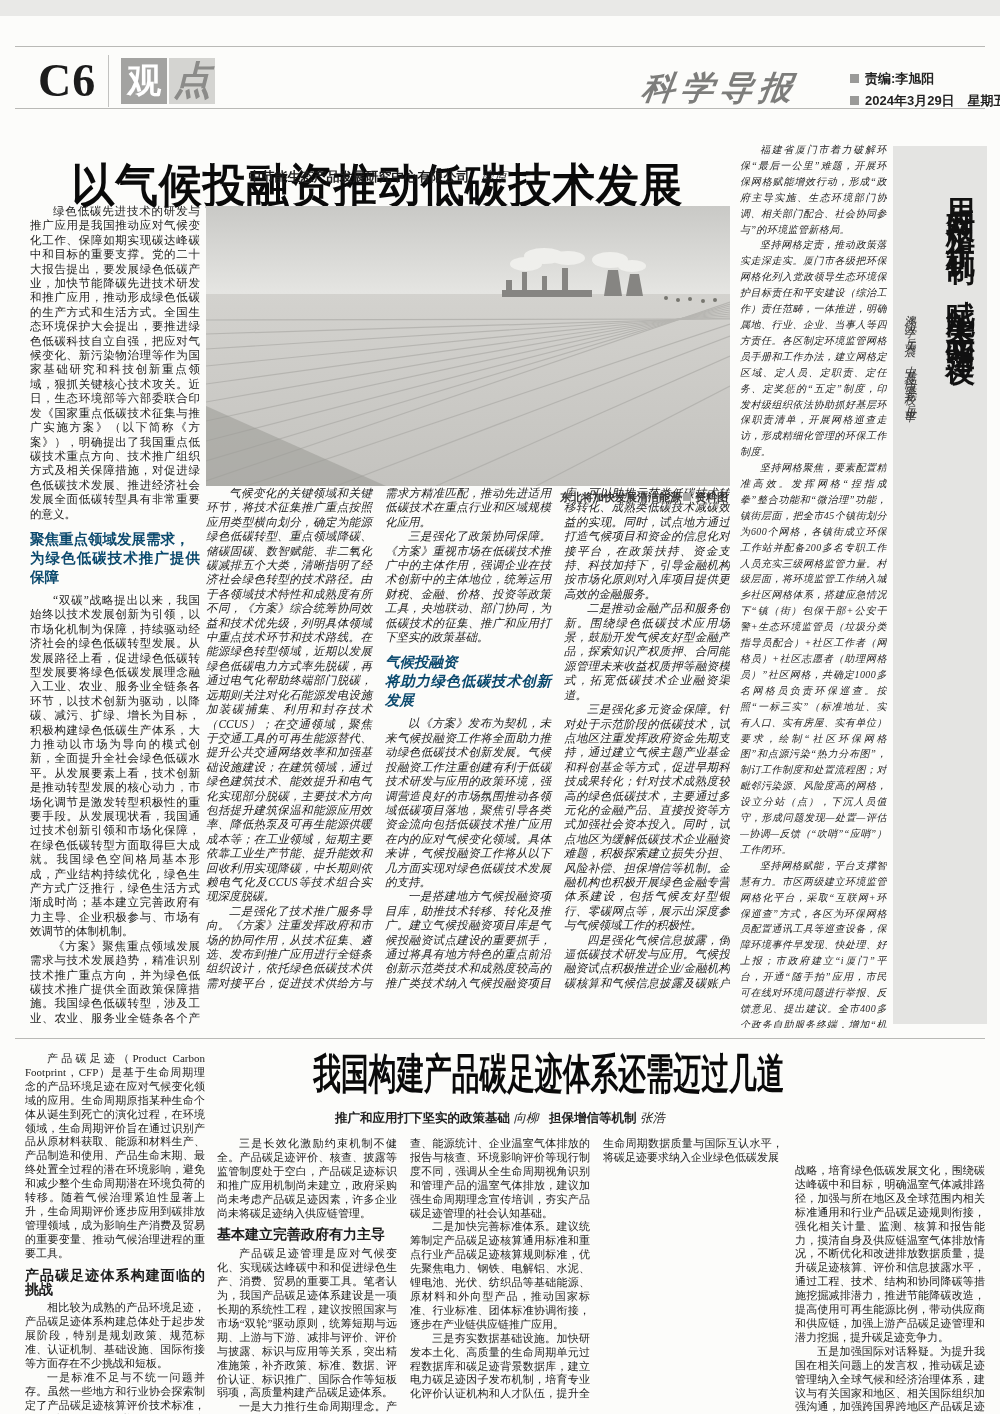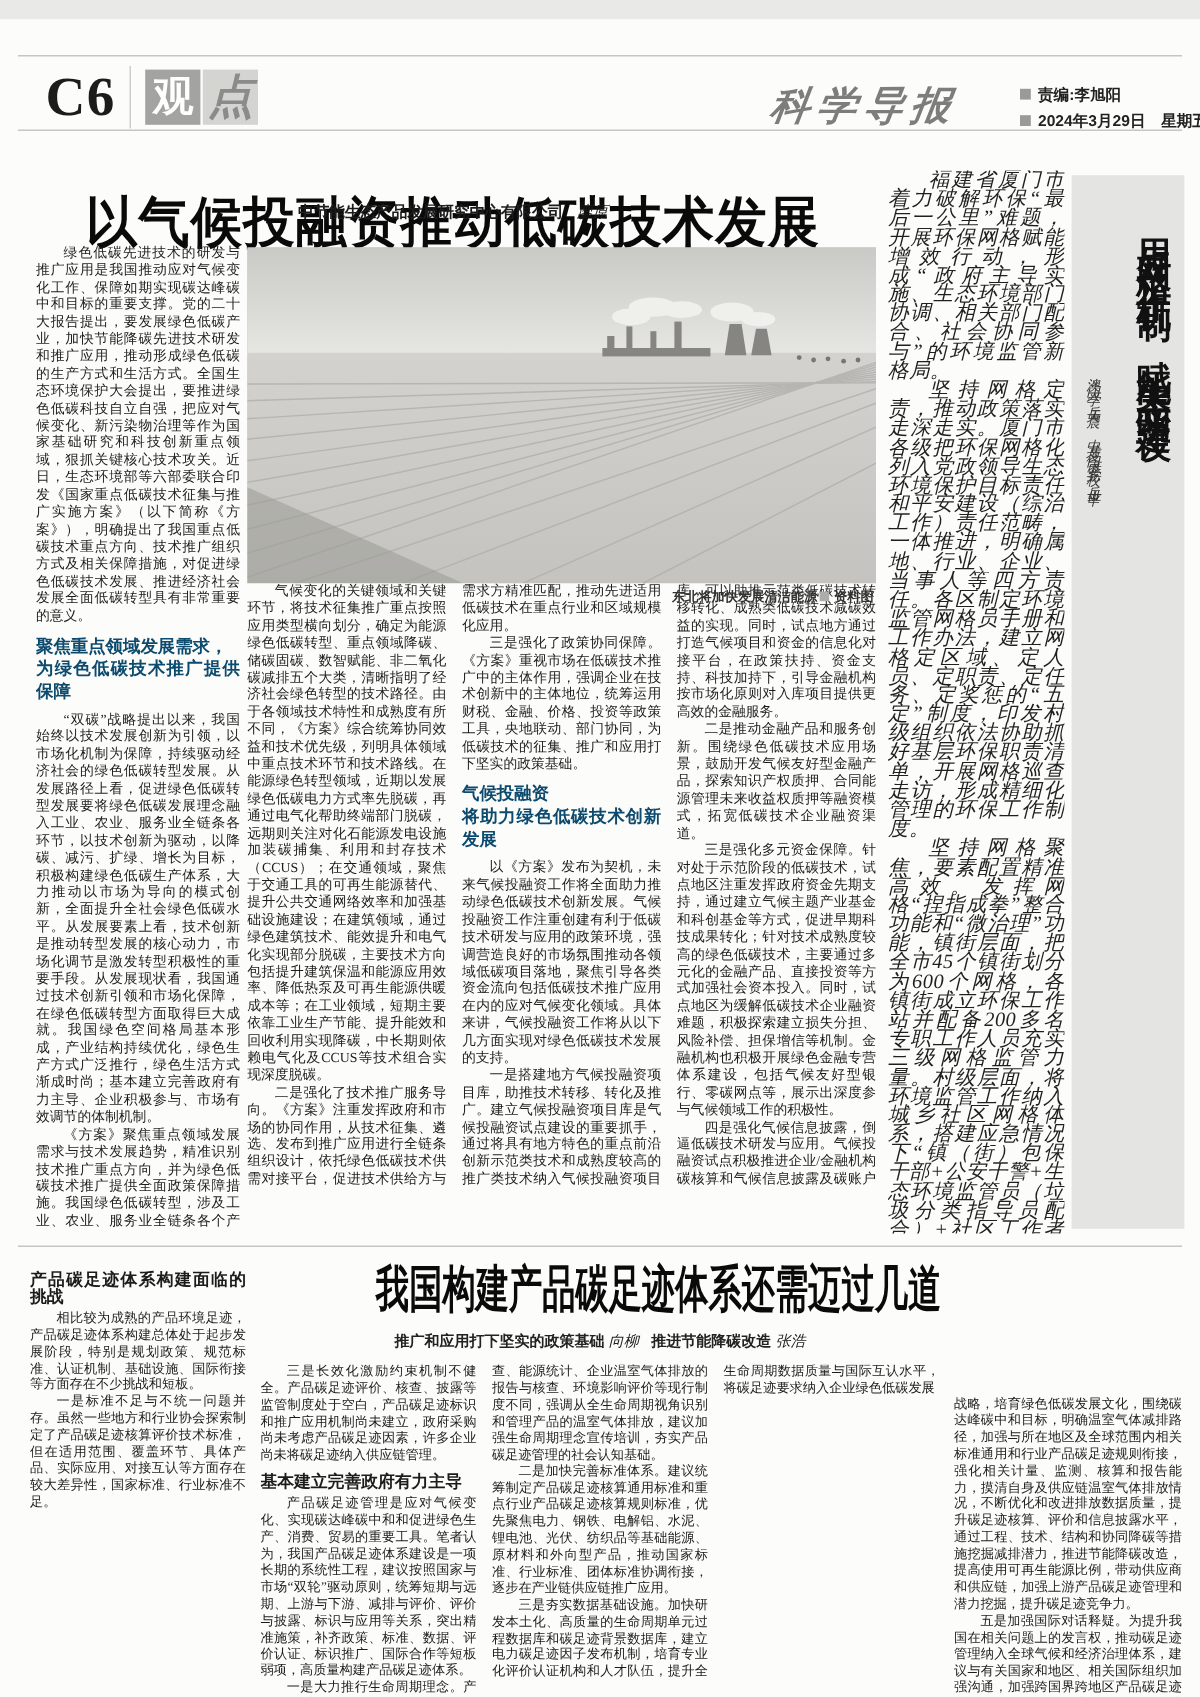--- a/index.html
+++ b/index.html
@@ -30,27 +30,27 @@
   .m-byline .auth{font-style:italic;margin-left:8px;}
   .body-txt{font-size:11.5px;line-height:14.4px;text-align:justify;}
   .body-txt p{margin:0;text-indent:2em;}
   .col1{position:absolute;top:188px;left:30px;width:170px;height:820px;overflow:hidden;}
   .main-right{position:absolute;top:190px;left:206px;width:524px;height:818px;overflow:hidden;}
   .photo{position:relative;width:524px;height:280px;background:#c4b5fd;}
   .photo svg{display:block;}
   .caption{margin:4px 2px 8px 0;text-align:right;font-family:"Liberation Sans",sans-serif;
      font-size:11px;font-weight:700;color:#333;}
   .cap-sq{display:inline-block;width:8px;height:8px;background:#adadab;margin:0 4px 0 2px;}
-  .flow3{height:508px;overflow:hidden;column-count:3;column-gap:13px;column-fill:auto;}
+  .flow3{height:508px;overflow:hidden;column-count:3;column-gap:13px;column-fill:auto;font-style:italic;}
   .subhead{font-family:"Liberation Sans",sans-serif;font-weight:700;font-size:14.5px;
      line-height:19px;margin:9px 0 6px;text-indent:0;color:#0c4a6e;}
   .subhead span{display:block;}
   
   .sb-text{position:absolute;top:126px;left:740px;width:147px;height:886px;overflow:hidden;
-     font-style:italic;font-size:17px;line-height:15.9px;text-align:justify;color:#1f1f1f;letter-spacing:.4px;}
+     font-style:italic;font-size:10px;line-height:15.9px;text-align:justify;color:#1f1f1f;letter-spacing:.4px;}
   .sb-text p{margin:0;text-indent:2em;}
   .sb-box{position:absolute;top:130px;left:893px;width:94px;height:878px;background:#e4e4e2;}
   .v-title{position:absolute;top:30px;right:12px;writing-mode:vertical-rl;
      font-family:"Liberation Sans",sans-serif;font-size:29px;font-weight:600;color:#111;
      letter-spacing:8px;line-height:1;}
   .v-authors{position:absolute;top:160px;left:9px;writing-mode:vertical-rl;
      font-size:11.5px;font-style:italic;color:#333;letter-spacing:4px;}
   
   .b-zone .body-txt,.b-small{font-size:11px;line-height:13.9px;}
   .b-col1{position:absolute;top:1036px;left:25px;width:180px;height:378px;overflow:hidden;}
@@ -188,32 +188,33 @@
   </div>
   <div class="sb-box">
     <div class="v-authors">澳门大学 岳天晨　中共厦门市委党校 岳世平</div>
     <div class="v-title">用好网格工作机制　赋能生态文明建设</div>
   </div>
 
   <div class="rule" style="top:1022px;"></div>
 
   <div class="b-zone">
     <div class="b-col1 body-txt b-small">
+      <p>产品碳足迹（Product Carbon Footprint，CFP）是基于生命周期理念的产品环境足迹在应对气候变化领域的应用。生命周期原指某种生命个体从诞生到死亡的演化过程，在环境领域，生命周期评价旨在通过识别产品从原材料获取、能源和材料生产、产品制造和使用、产品生命末期、最终处置全过程的潜在环境影响，避免和减少整个生命周期潜在环境负荷的转移。随着气候治理紧迫性显著上升，生命周期评价逐步应用到碳排放管理领域，成为影响生产消费及贸易的重要变量、推动气候治理进程的重要工具。</p>
       <div class="b-subhead">产品碳足迹体系构建面临的挑战</div>
       <p>相比较为成熟的产品环境足迹，产品碳足迹体系构建总体处于起步发展阶段，特别是规划政策、规范标准、认证机制、基础设施、国际衔接等方面存在不少挑战和短板。</p>
       <p>一是标准不足与不统一问题并存。虽然一些地方和行业协会探索制定了产品碳足迹核算评价技术标准，但在适用范围、覆盖环节、具体产品、实际应用、对接互认等方面存在较大差异性，国家标准、行业标准不足。</p>
 
     </div>
 
     <div class="b-center">
       <h2 class="b-headline">我国构建产品碳足迹体系还需迈过几道“坎”</h2>
       <div class="b-byline">
         <span>推广和应用打下坚实的政策基础</span>
         <span class="auth">向柳</span>&nbsp;&nbsp;
-        <span>推进节能降碳改造</span>
+        <span>担保增信等机制</span>
         <span class="auth">张浩</span>
       </div>
       <div class="b-flow3 body-txt b-small">
         <p>三是长效化激励约束机制不健全。产品碳足迹评价、核查、披露等监管制度处于空白，产品碳足迹标识和推广应用机制尚未建立，政府采购尚未考虑产品碳足迹因素，许多企业尚未将碳足迹纳入供应链管理。</p>
         <div class="b-subhead">基本建立完善政府有力主导</div>
         <p>产品碳足迹管理是应对气候变化、实现碳达峰碳中和和促进绿色生产、消费、贸易的重要工具。笔者认为，我国产品碳足迹体系建设是一项长期的系统性工程，建议按照国家与市场“双轮”驱动原则，统筹短期与远期、上游与下游、减排与评价、评价与披露、标识与应用等关系，突出精准施策，补齐政策、标准、数据、评价认证、标识推广、国际合作等短板弱项，高质量构建产品碳足迹体系。</p>
         <p>一是大力推行生命周期理念。产品碳足迹管理与污染排放监测和调查、能源统计、企业温室气体排放的报告与核查、环境影响评价等现行制度不同，强调从全生命周期视角识别和管理产品的温室气体排放，建议加强生命周期理念宣传培训，夯实产品碳足迹管理的社会认知基础。</p>
         <p>二是加快完善标准体系。建议统筹制定产品碳足迹核算通用标准和重点行业产品碳足迹核算规则标准，优先聚焦电力、钢铁、电解铝、水泥、锂电池、光伏、纺织品等基础能源、原材料和外向型产品，推动国家标准、行业标准、团体标准协调衔接，逐步在产业链供应链推广应用。</p>
         <p>三是夯实数据基础设施。加快研发本土化、高质量的生命周期单元过程数据库和碳足迹背景数据库，建立电力碳足迹因子发布机制，培育专业化评价认证机构和人才队伍，提升全生命周期数据质量与国际互认水平，将碳足迹要求纳入企业绿色低碳发展</p>
       </div>

